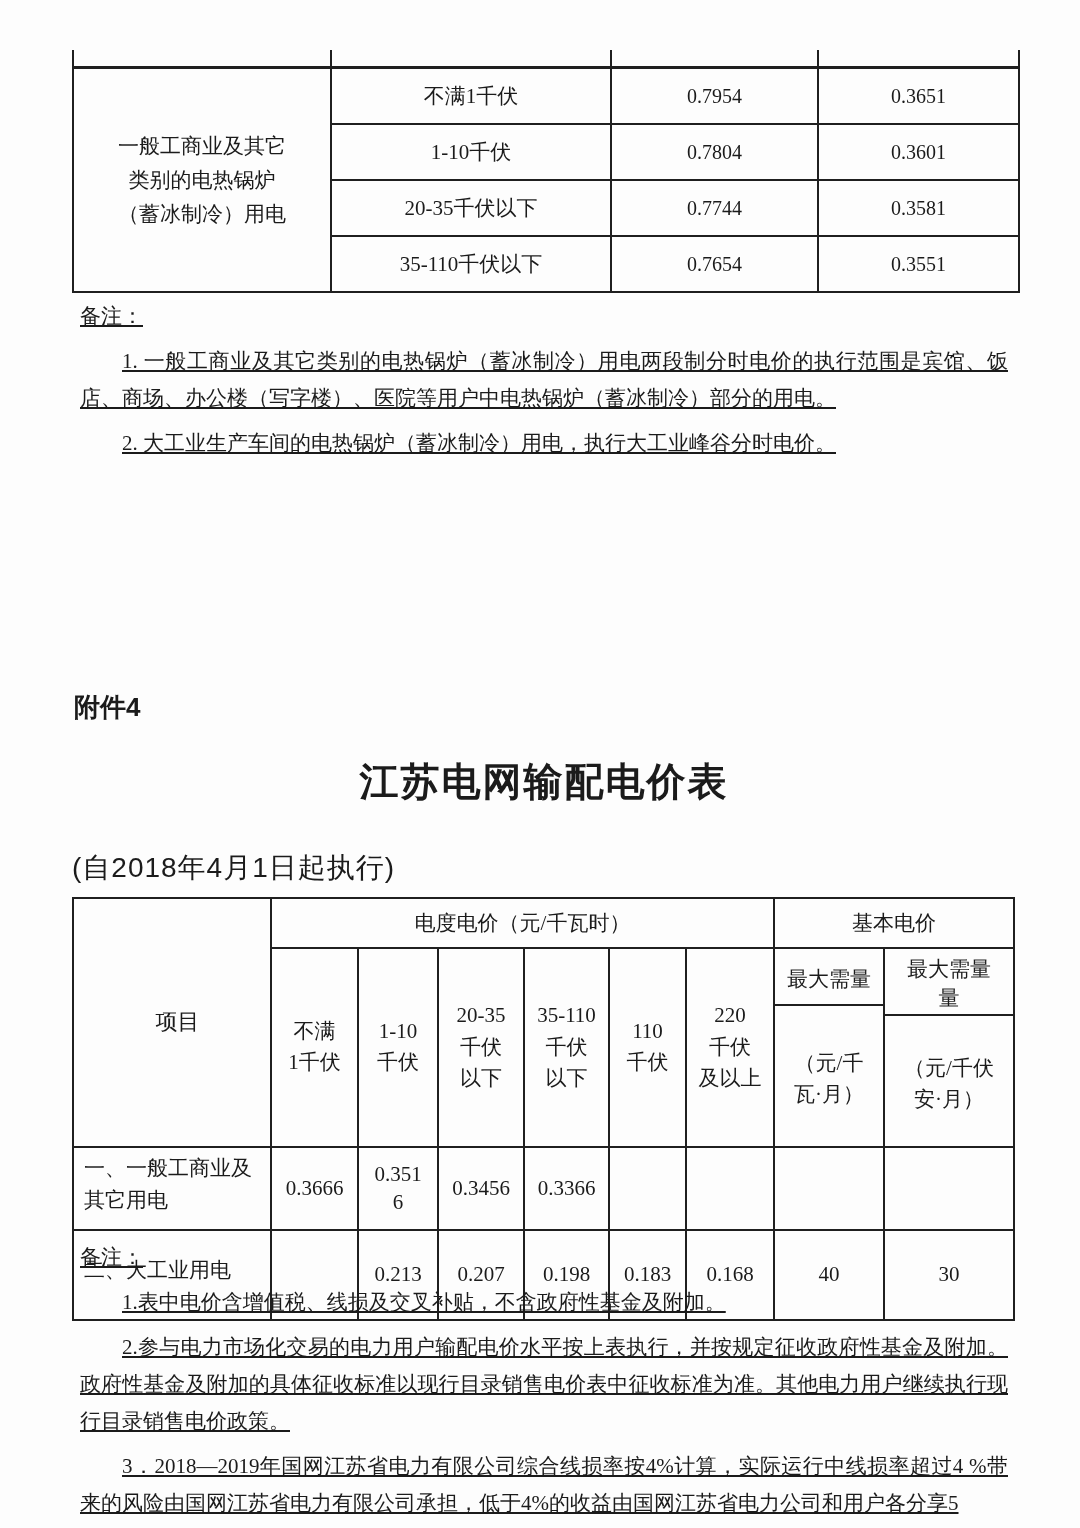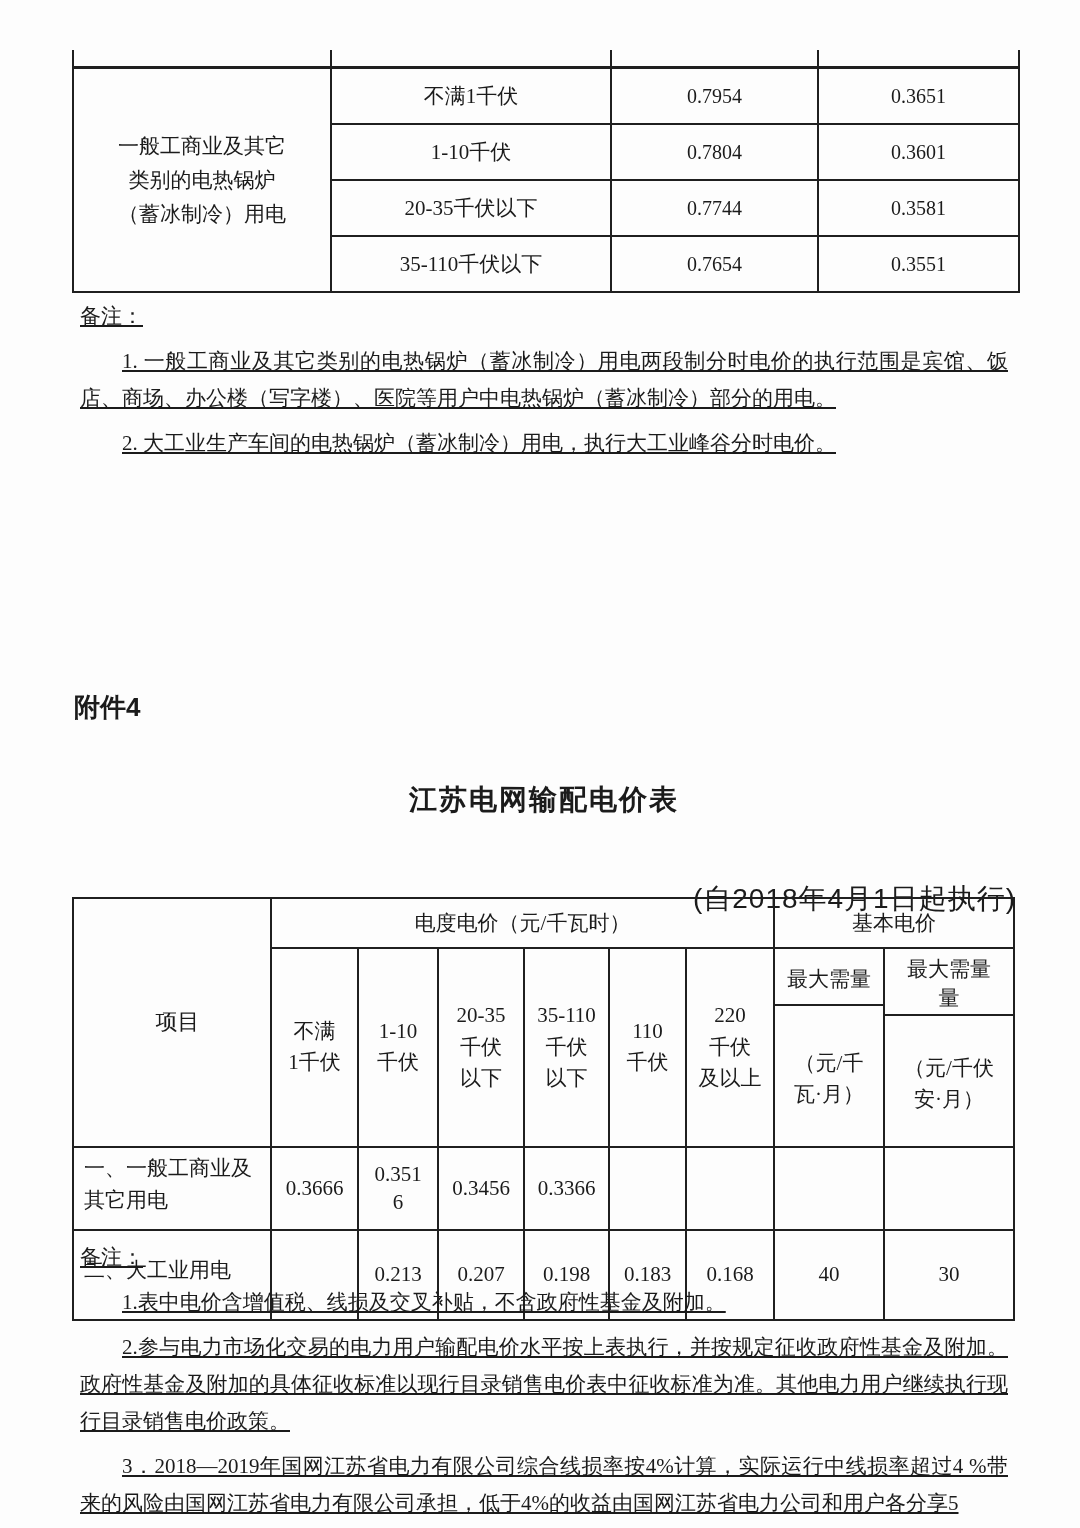--- a/index.html
+++ b/index.html
@@ -27,26 +27,26 @@
   .notes .nitem { text-indent:2em; }
   .n1 { top:290px; }
   .n2 { top:1231px; }
 
   
   .attach {
     position:absolute; left:74px; top:690px; font-size:26px; font-weight:600;
     font-family:"Liberation Sans","DejaVu Sans",sans-serif;
   }
   .title {
-    position:absolute; left:72px; width:944px; top:781px; text-align:center;
+    position:absolute; left:72px; width:944px; top:755px; text-align:center;
     font-family:"Liberation Sans","DejaVu Sans",sans-serif;
-    font-weight:700; font-size:28px; letter-spacing:2px;
+    font-weight:700; font-size:39px; letter-spacing:2px;
   }
   .subtitle {
-    position:absolute; left:72px; width:944px; top:880px; text-align:right;
+    position:absolute; left:72px; width:944px; top:849px; text-align:left;
     font-family:"Liberation Sans","DejaVu Sans",sans-serif;
     font-weight:500; font-size:28px; letter-spacing:1px;
   }
 
   
   .t2 { position:absolute; left:72px; top:897px; width:941px; }
   .t2 td {
     border:2px solid #1f1f1f; text-align:center; vertical-align:middle;
     font-size:21px; padding:2px; overflow:hidden;
   }

